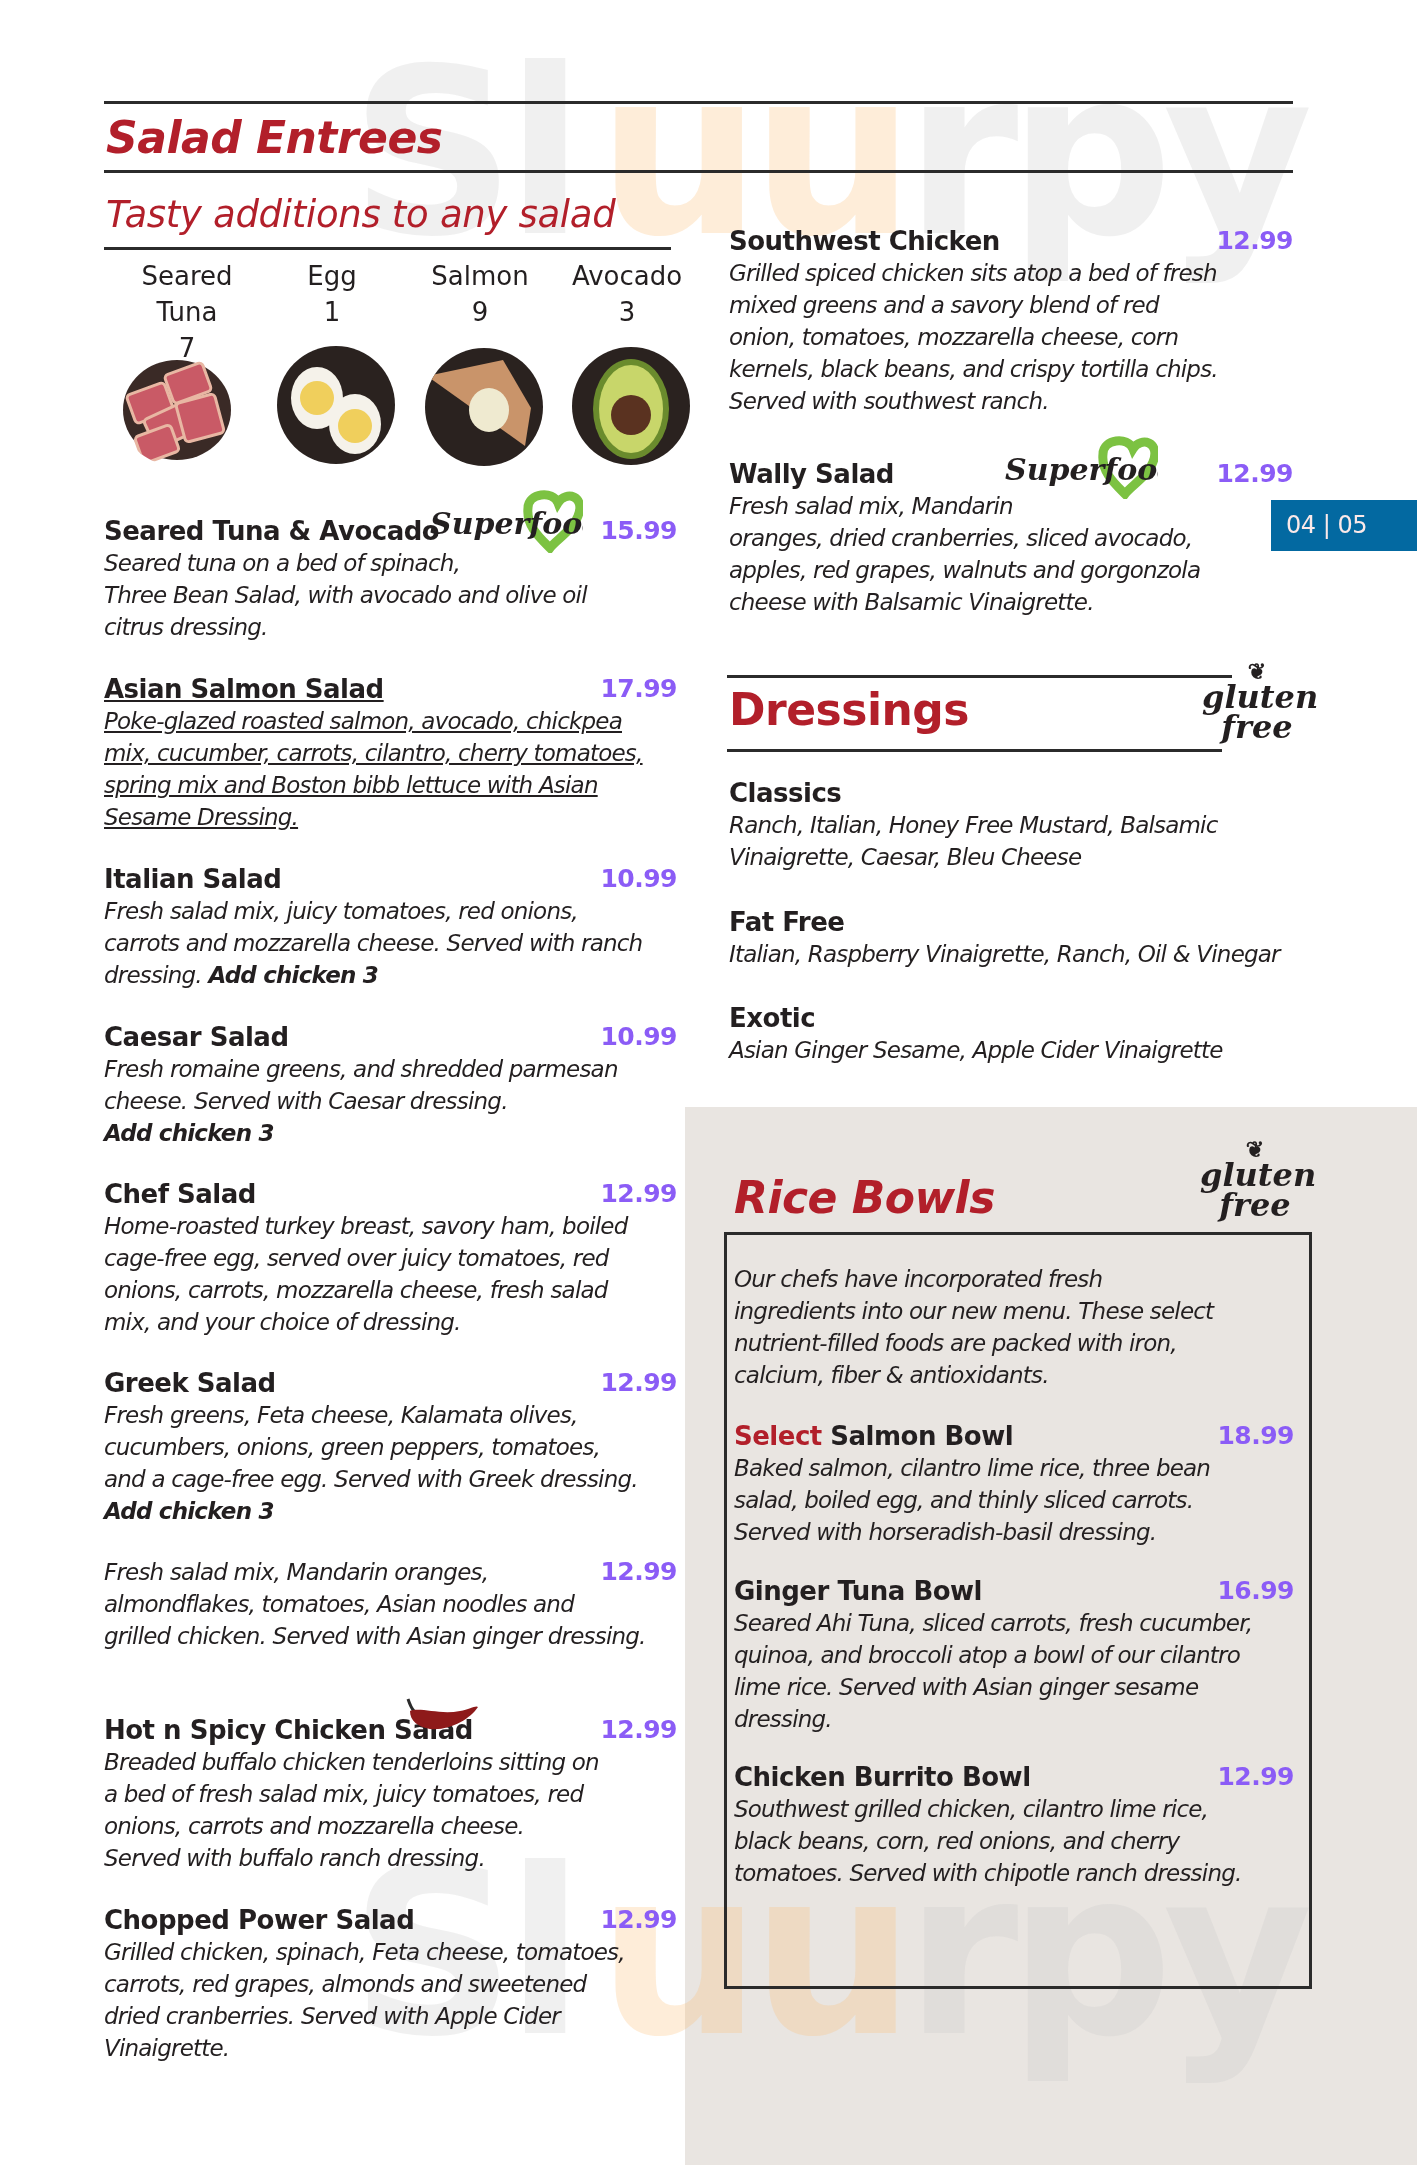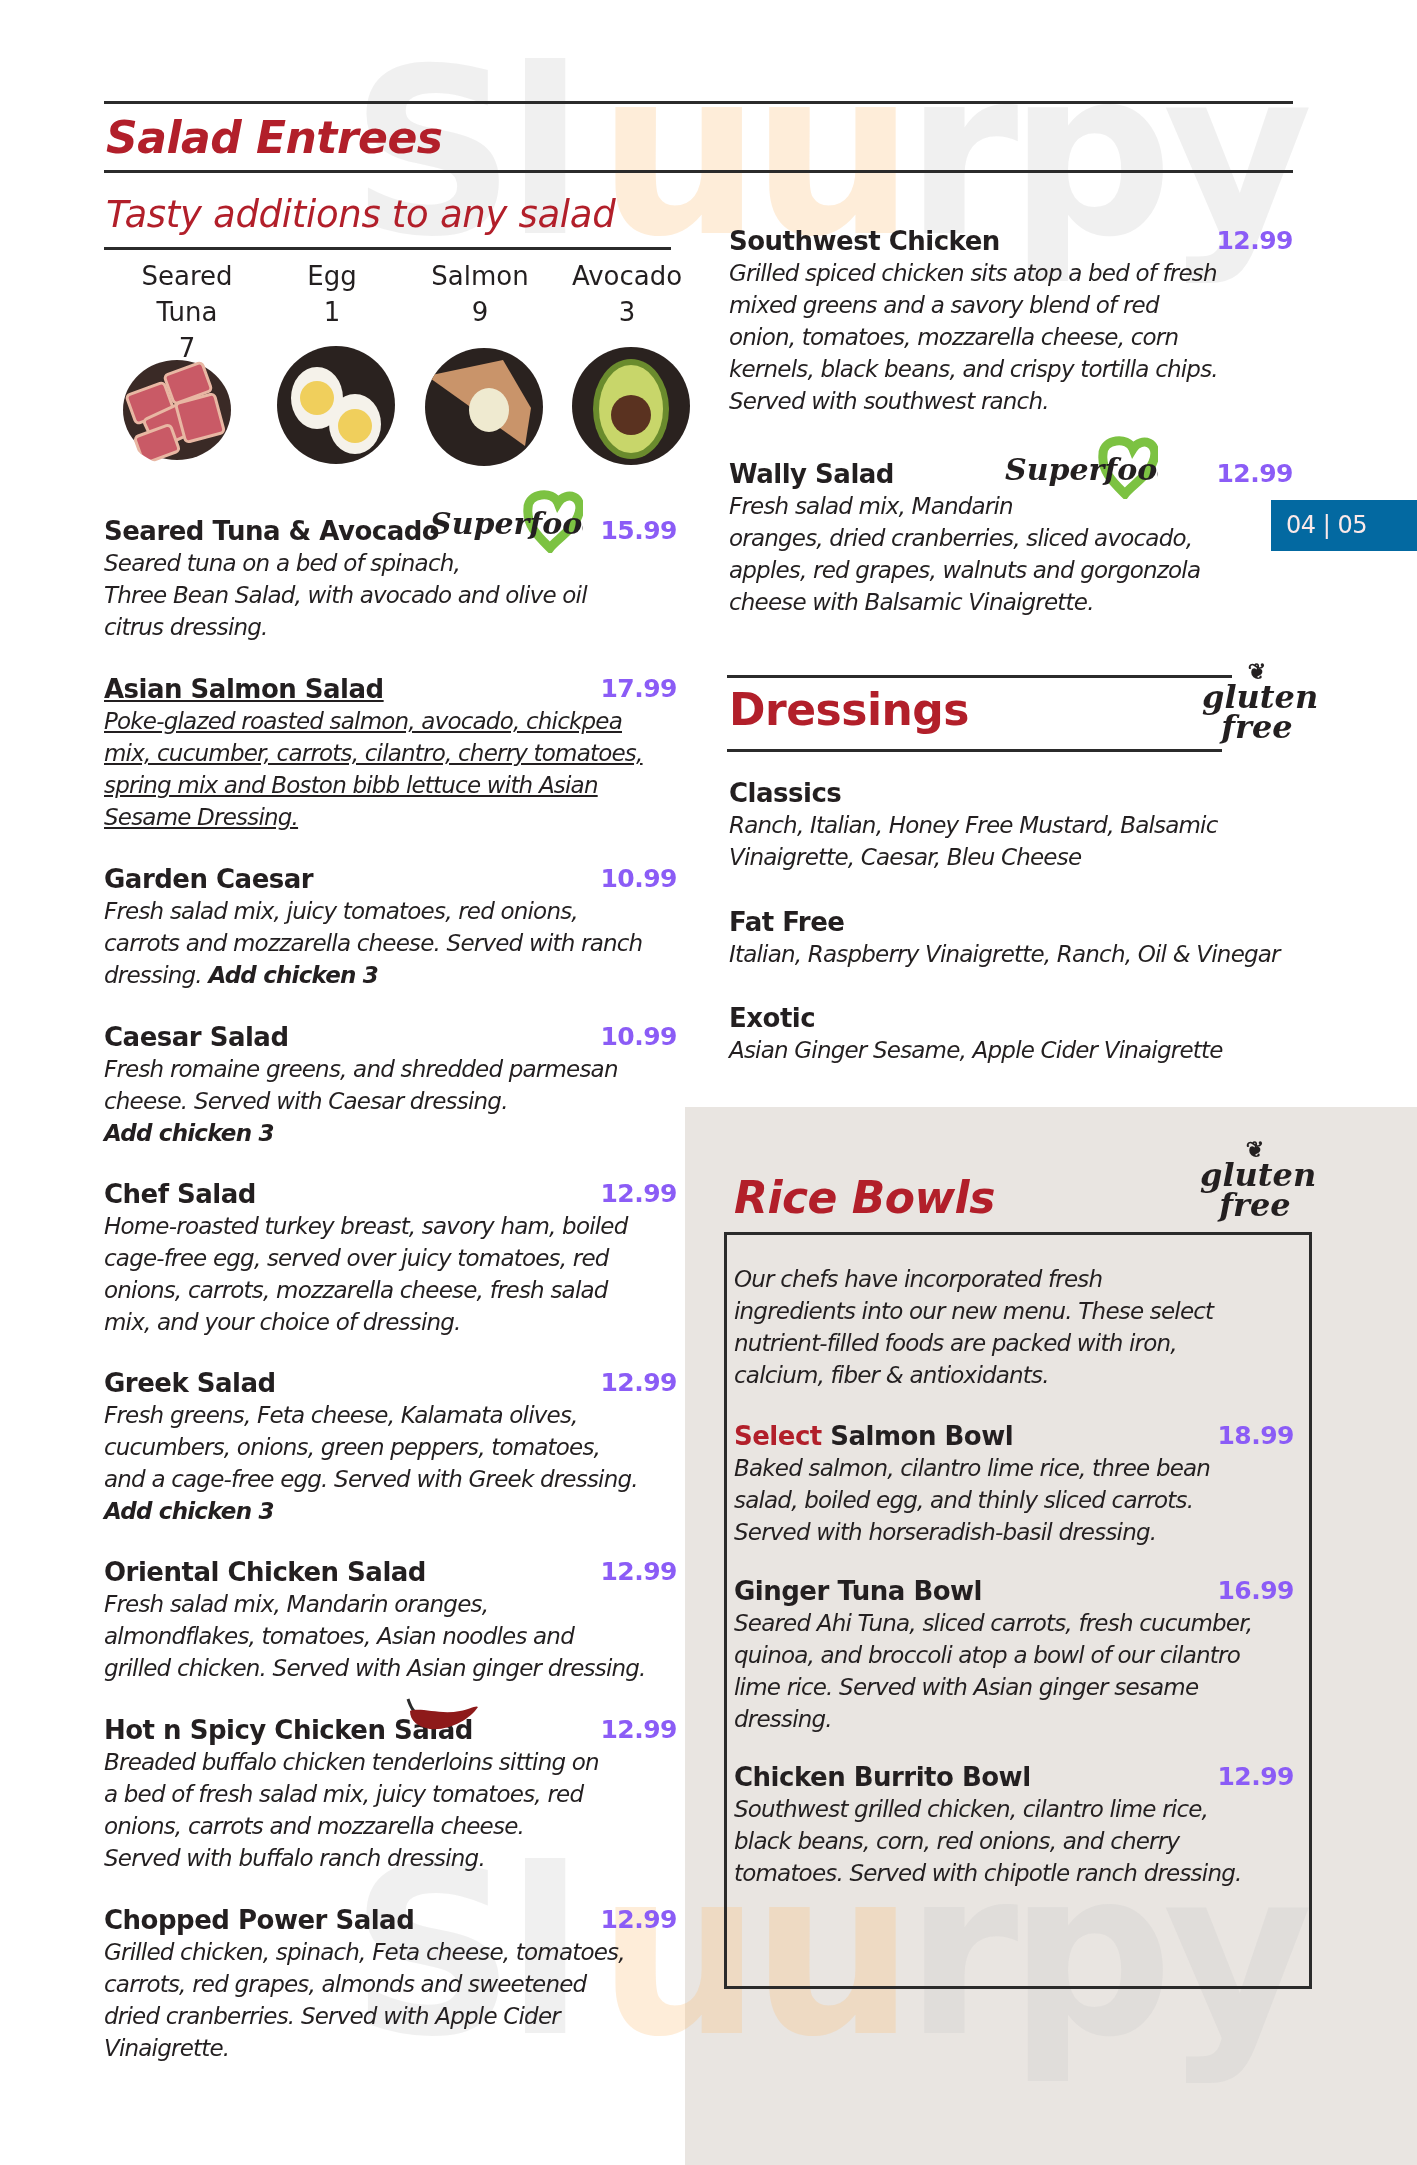--- a/index.html
+++ b/index.html
@@ -112,21 +112,21 @@
 <div class="item" style="left:104px; top:673px; width:573px;text-decoration:underline;">
   <div class="item-name">Asian Salmon Salad</div>
   <div class="item-price">17.99</div>
   <div class="item-desc">Poke-glazed roasted salmon, avocado, chickpea
 mix, cucumber, carrots, cilantro, cherry tomatoes,
 spring mix and Boston bibb lettuce with Asian
 Sesame Dressing.</div>
 </div>
 
 <div class="item" style="left:104px; top:863px; width:573px;">
-  <div class="item-name">Garden Caesar</div>
+  <div class="item-name">Italian Salad</div>
   <div class="item-price">10.99</div>
   <div class="item-desc"><span>Fresh salad mix, juicy tomatoes, red onions,
 carrots and mozzarella cheese. Served with ranch
 dressing. </span><b>Add chicken 3</b></div>
 </div>
 
 <div class="item" style="left:104px; top:1021px; width:573px;">
   <div class="item-name">Caesar Salad</div>
   <div class="item-price">10.99</div>
   <div class="item-desc"><span>Fresh romaine greens, and shredded parmesan
@@ -146,21 +146,20 @@
 <div class="item" style="left:104px; top:1367px; width:573px;">
   <div class="item-name">Greek Salad</div>
   <div class="item-price">12.99</div>
   <div class="item-desc"><span>Fresh greens, Feta cheese, Kalamata olives,
 cucumbers, onions, green peppers, tomatoes,
 and a cage-free egg. Served with Greek dressing.
 </span><b>Add chicken 3</b></div>
 </div>
 
 <div class="item" style="left:104px; top:1556px; width:573px;">
-  <div class="item-name">Oriental Chicken Salad</div>
   <div class="item-price">12.99</div>
   <div class="item-desc">Fresh salad mix, Mandarin oranges,
 almondflakes, tomatoes, Asian noodles and
 grilled chicken. Served with Asian ginger dressing.</div>
 </div>
 
 <div class="item" style="left:104px; top:1714px; width:573px;">
   <div class="item-name">Hot n Spicy Chicken Salad</div>
   <div class="item-price">12.99</div>
   <div class="item-desc">Breaded buffalo chicken tenderloins sitting on

